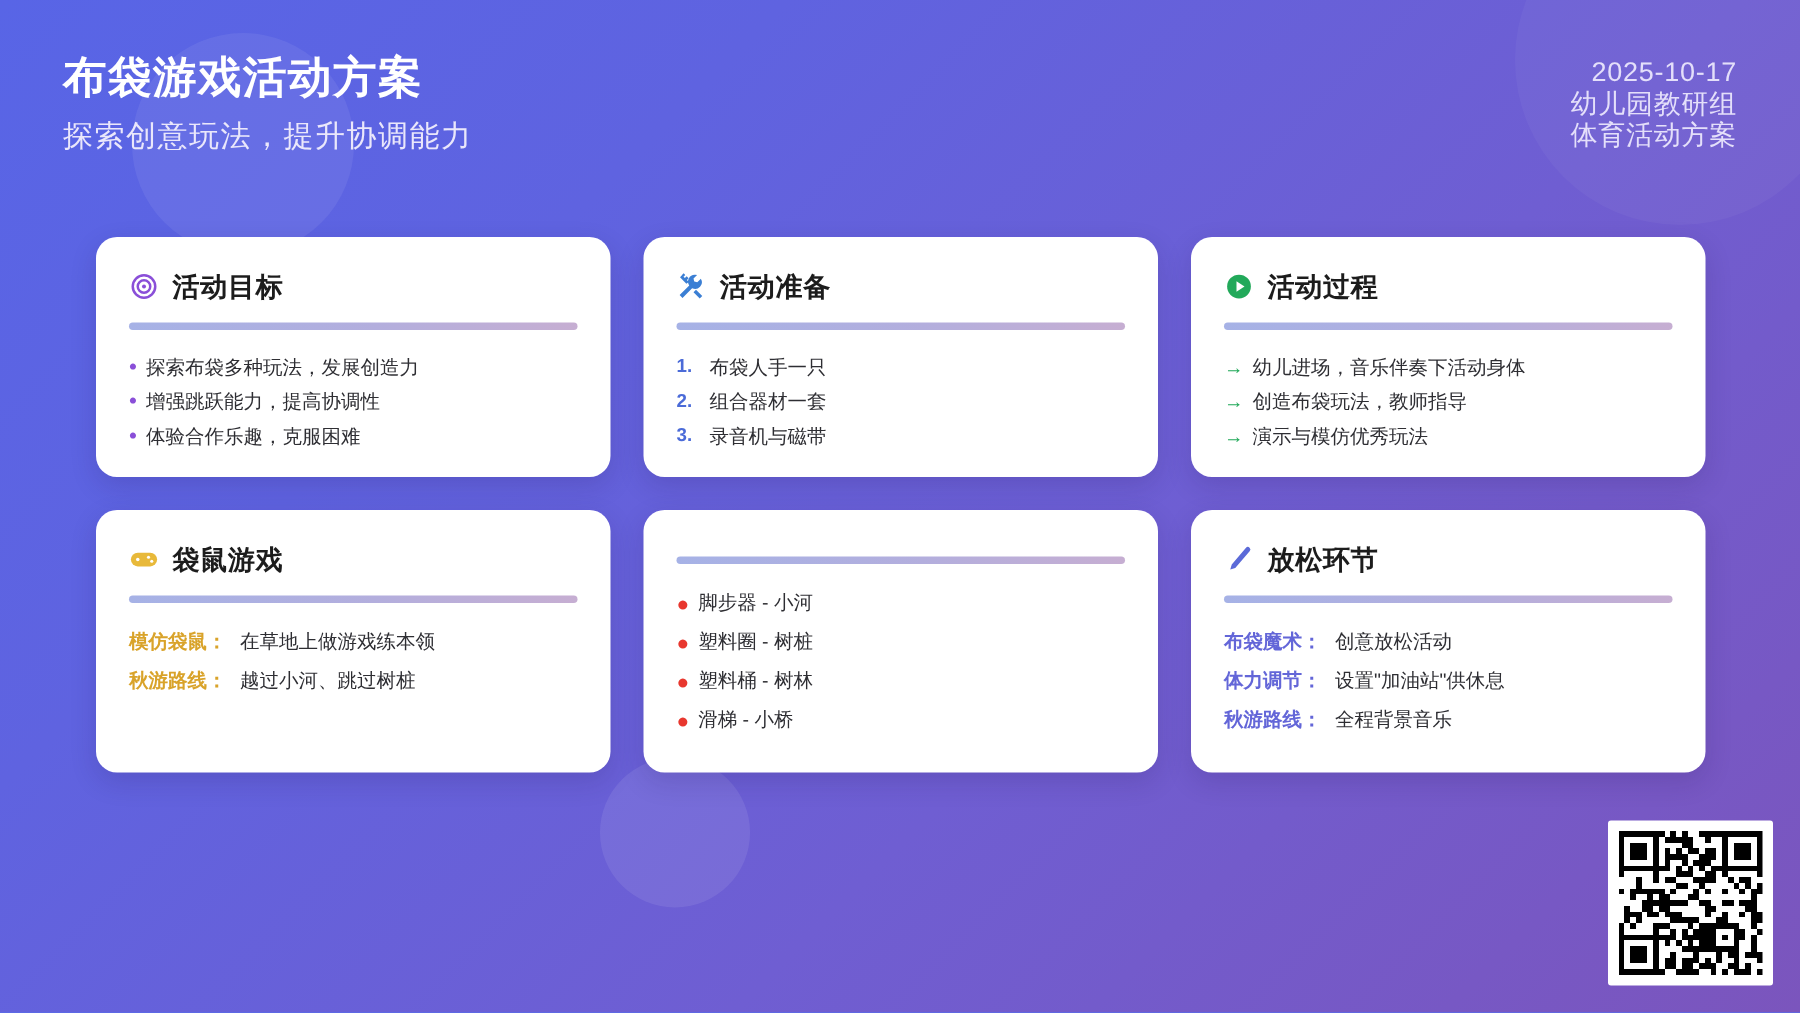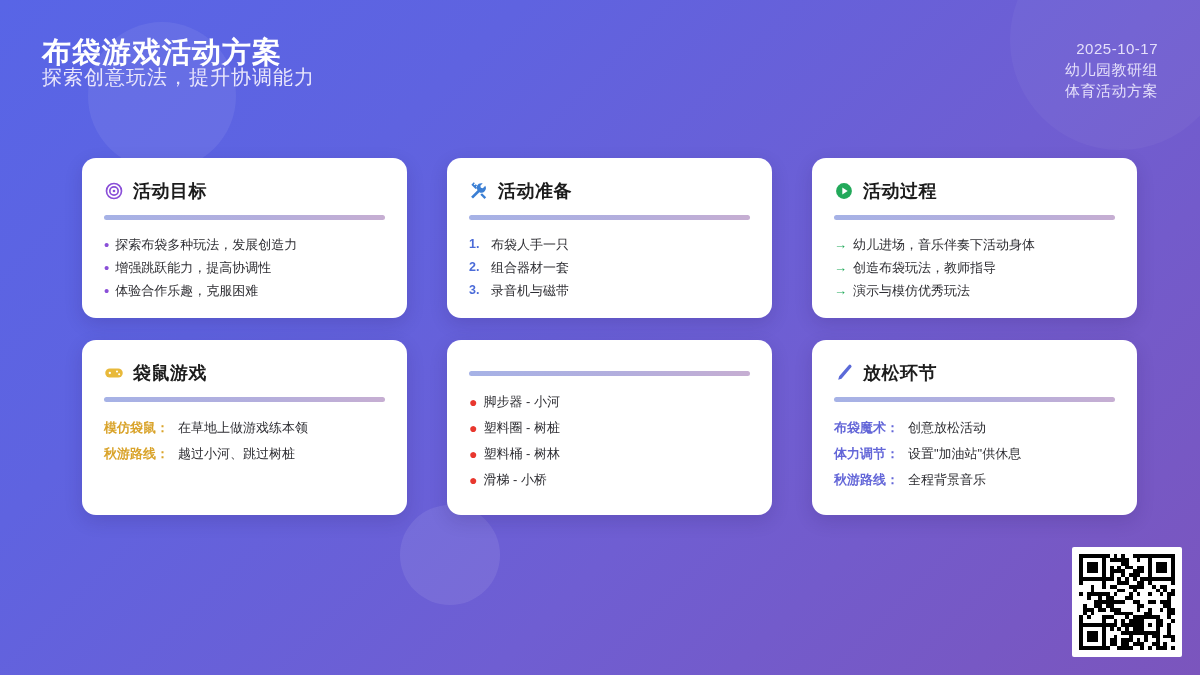--- a/index.html
+++ b/index.html
@@ -23,44 +23,44 @@
 
   
   #header {
     position:absolute; left:0; top:0; width:1200px; height:140px;
     display:flex; align-items:flex-start; justify-content:space-between;
     padding:38px 42px 0 42px;
   }
   #title-block { line-height:1; }
   #slide-title {
     font-size:29px; font-weight:bold; color:#ffffff; letter-spacing:1px;
+    margin-bottom:14px;
   }
   #slide-subtitle {
     font-size:20px; font-weight:normal; color:#eae7fb; letter-spacing:1px;
   }
   #meta-block { text-align:right; color:#e4dffa; }
-  #meta-block div { font-size:15px; line-height:21px; letter-spacing:.5px; }
+  #meta-block div { font-size:18px; line-height:21px; letter-spacing:.5px; }
   #meta-date { font-weight:normal; }
 
   
   #grid {
     position:absolute; left:64px; top:158px;
     width:1074px;
     display:grid;
     grid-template-columns: 343px 343px 343px;
     grid-template-rows: 160px 160px;
     column-gap:22px; row-gap:22px;
   }
   .card {
     background:#ffffff; border-radius:14px;
     padding:20px 22px 16px 22px;
     box-shadow: 0 6px 18px rgba(35,20,80,0.16);
     display:flex; flex-direction:column;
     overflow:hidden;
-    margin-left:18px;
   }
   .card.tall { height:175px; }
   .card-head { display:flex; align-items:center; gap:9px; height:26px; }
   .card-title { font-size:18px; font-weight:bold; color:#1c1c1c; letter-spacing:.5px; }
   .divider {
     height:5px; border-radius:3px; margin-top:11px; margin-bottom:13px;
     background: linear-gradient(90deg,#a6b2e6 0%, #b3aedd 55%, #c6aed2 100%);
   }
   .card-body { display:flex; flex-direction:column; }
 

